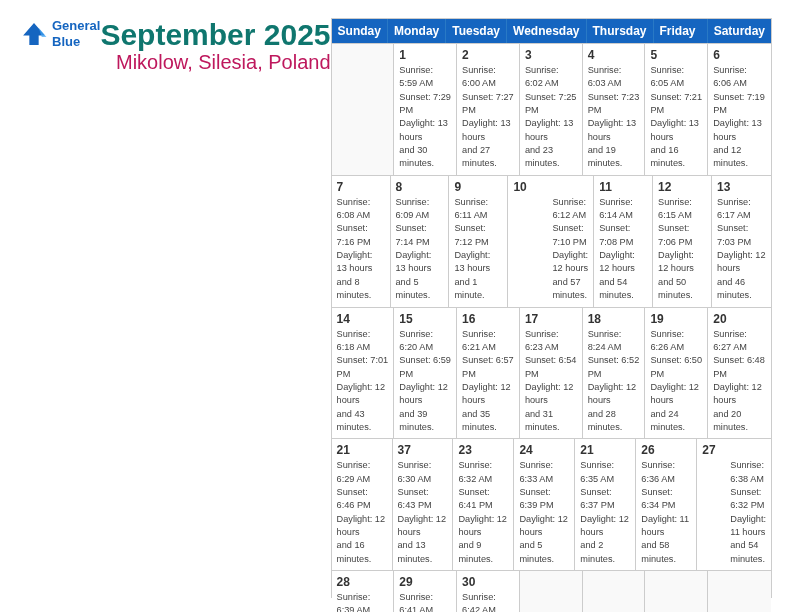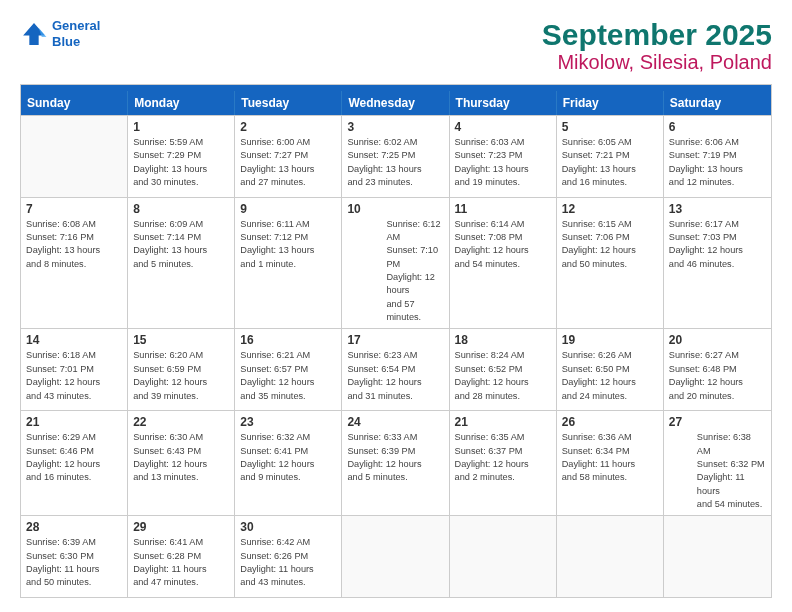--- a/index.html
+++ b/index.html
@@ -8,21 +8,21 @@
       background: #fff;
       width: 792px;
       height: 612px;
       overflow: hidden;
     }
     .page {
       width: 792px;
       height: 612px;
       padding: 18px 20px 14px 20px;
       display: flex;
-      flex-direction: column;
+      flex-direction: row;
     }
     .header {
       display: flex;
       justify-content: space-between;
       align-items: flex-start;
       margin-bottom: 10px;
     }
     .logo {
       display: flex;
       align-items: center;
@@ -65,21 +65,20 @@
       grid-template-columns: repeat(7, 1fr);
       background: #1565c0;
     }
     .cal-header-cell {
       color: #fff;
       font-size: 12px;
       font-weight: bold;
       padding: 5px 6px;
       text-align: left;
       border-right: 1px solid #2979c5;
-      margin-top: 6px;
     }
     .cal-header-cell:last-child { border-right: none; }
     .cal-body {
       flex: 1;
       display: flex;
       flex-direction: column;
     }
     .cal-row {
       display: grid;
       grid-template-columns: repeat(7, 1fr);
@@ -289,21 +288,21 @@
         </div>
         <div class="cal-row">
           <div class="cal-cell">
             <div class="day-num">21</div>
             <div class="day-info" style="white-space: pre-line;">Sunrise: 6:29 AM
 Sunset: 6:46 PM
 Daylight: 12 hours
 and 16 minutes.</div>
           </div>
           <div class="cal-cell">
-            <div class="day-num">22</div>
+            <div class="day-num">37</div>
             <div class="day-info" style="white-space: pre-line;">Sunrise: 6:30 AM
 Sunset: 6:43 PM
 Daylight: 12 hours
 and 13 minutes.</div>
           </div>
           <div class="cal-cell">
             <div class="day-num">23</div>
             <div class="day-info" style="white-space: pre-line;">Sunrise: 6:32 AM
 Sunset: 6:41 PM
 Daylight: 12 hours

